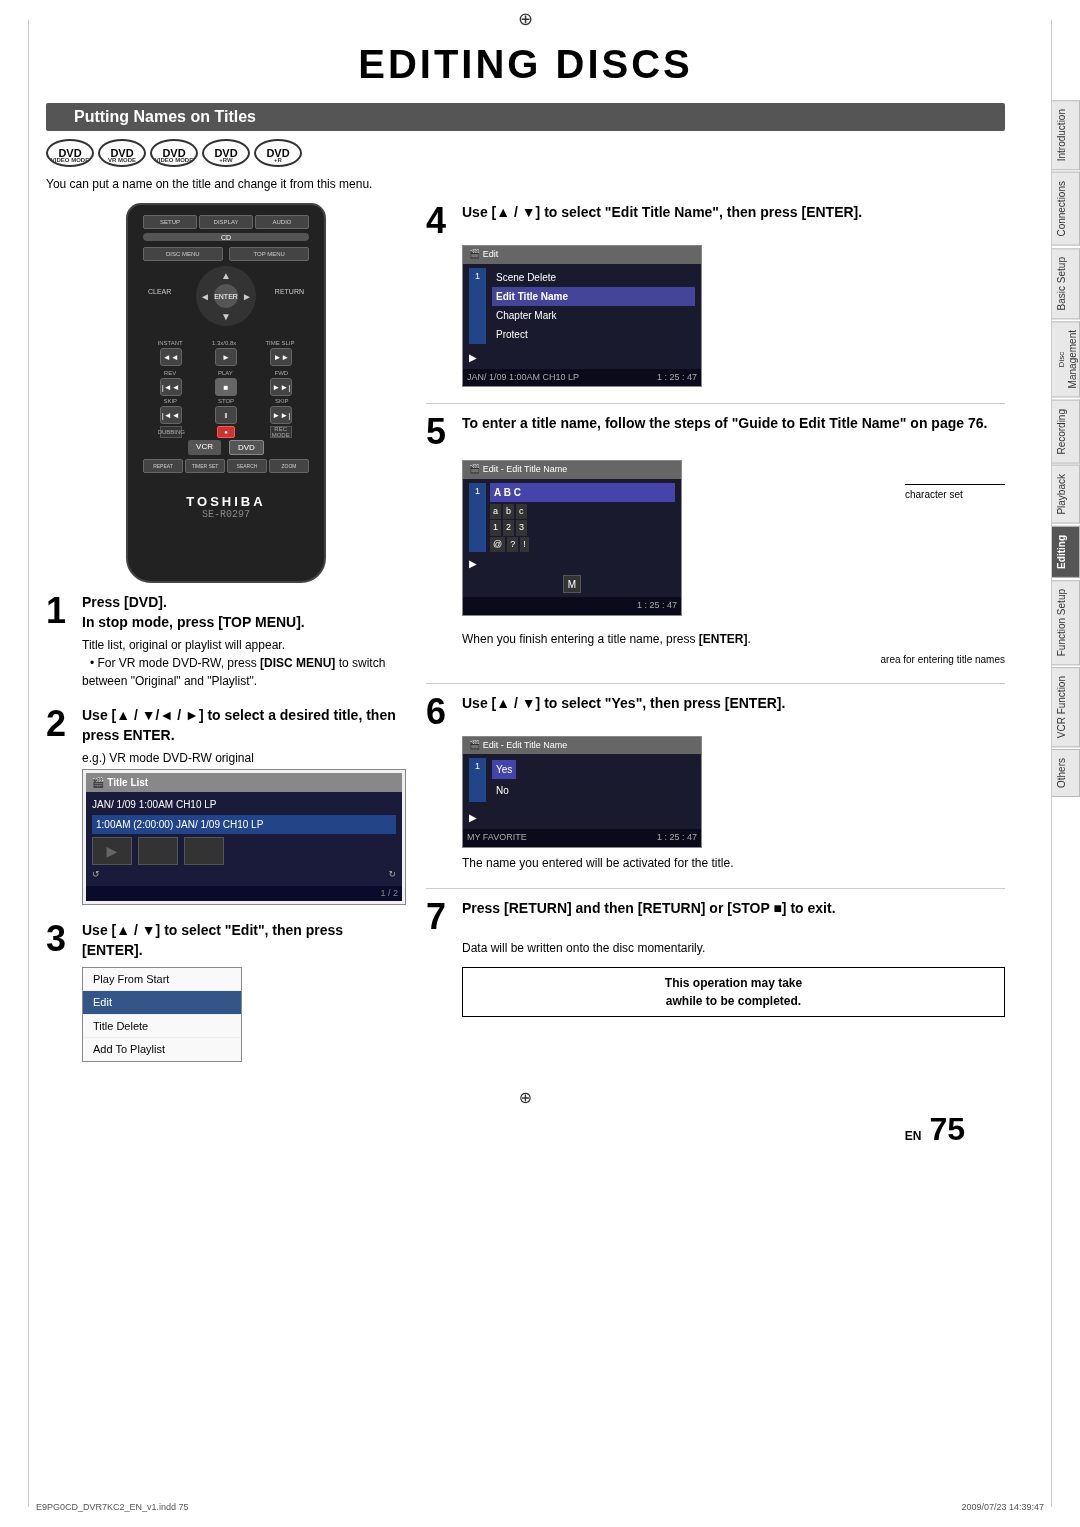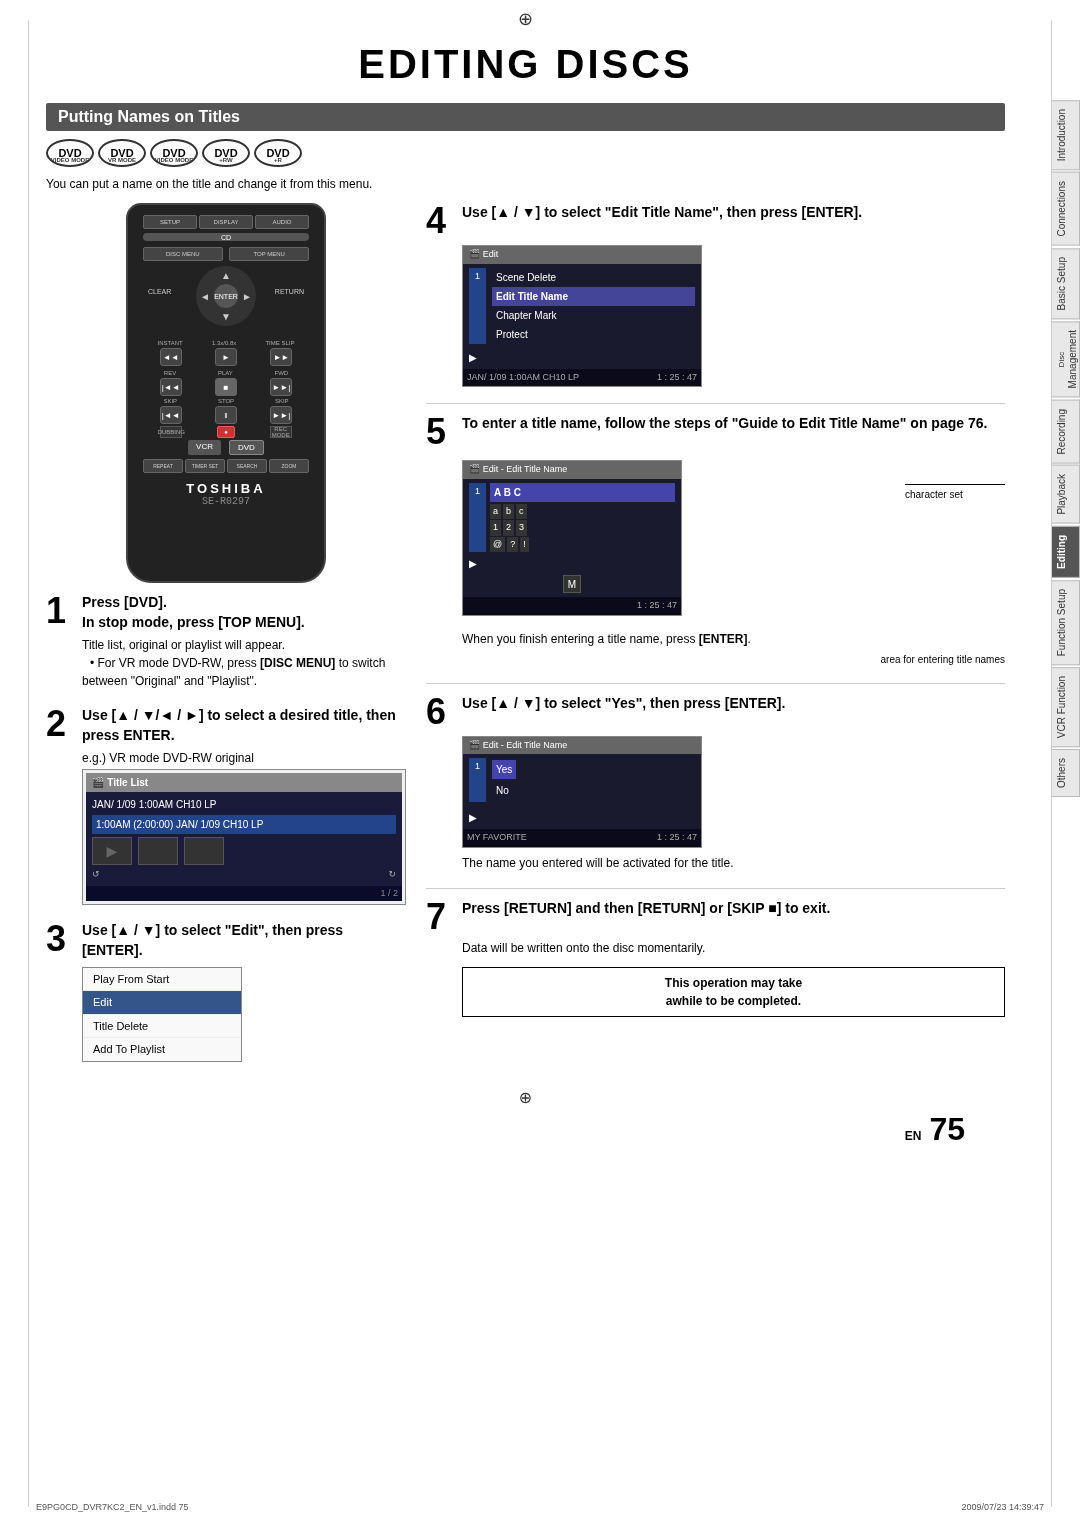--- a/index.html
+++ b/index.html
@@ -82,21 +82,21 @@
       padding: 10px 0 16px 0;
       color: #000;
     }
 
     
     .section-header {
       background: #555;
       color: #fff;
       font-size: 16px;
       font-weight: bold;
-      padding: 5px 12px;
+      padding: 5px 28px;
       margin-bottom: 8px;
       border-radius: 2px;
     }
 
     
     .dvd-badges {
       display: flex;
       gap: 4px;
       margin-bottom: 8px;
       align-items: center;
@@ -408,21 +408,21 @@
       justify-content: center;
       font-size: 8px;
       color: #fff;
     }
     .r-brand {
       color: #fff;
       font-size: 13px;
       font-weight: bold;
       letter-spacing: 3px;
       text-align: center;
-      margin-top: 8px;
+      margin-top: 21px;
     }
     .r-model {
       color: #888;
       font-size: 10px;
       text-align: center;
       font-family: Liberation Mono, monospace;
     }
   </style>
 </head>
 <body>
@@ -784,21 +784,21 @@
           <p style="font-size:12px; margin-top:6px;">The name you entered will be activated for the title.</p>
         </div>
       </div>
 
       <hr class="divider">
 
       <div class="step">
         <div class="step-header">
           <div class="step-number">7</div>
           <div class="step-title">
-            <strong>Press [RETURN] and then [RETURN] or [SKIP ■] to exit.</strong>
+            <strong>Press [RETURN] and then [RETURN] or [STOP ■] to exit.</strong>
           </div>
         </div>
         <div class="step-body">
           <p>Data will be written onto the disc momentarily.</p>
           <div class="notice-box">
             This operation may take<br>awhile to be completed.
           </div>
         </div>
       </div>
 

